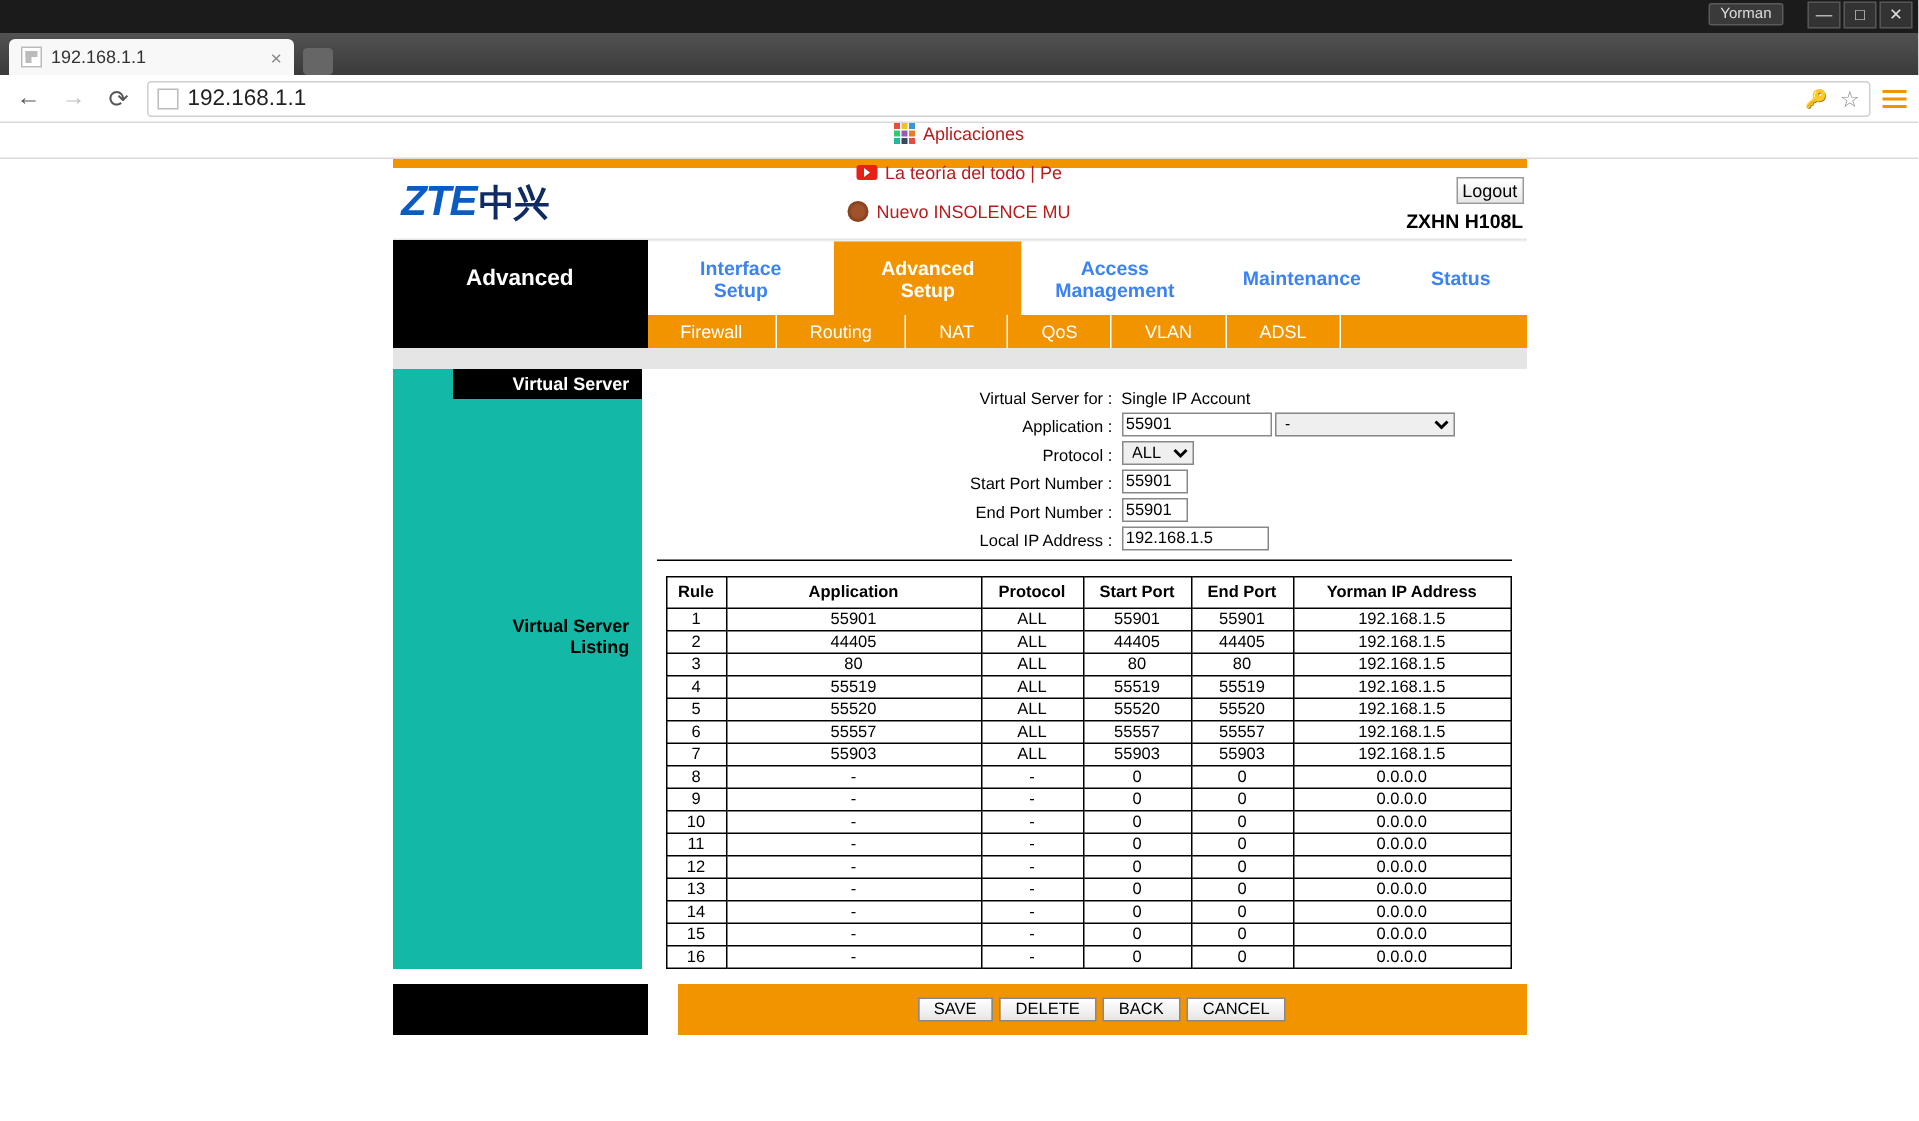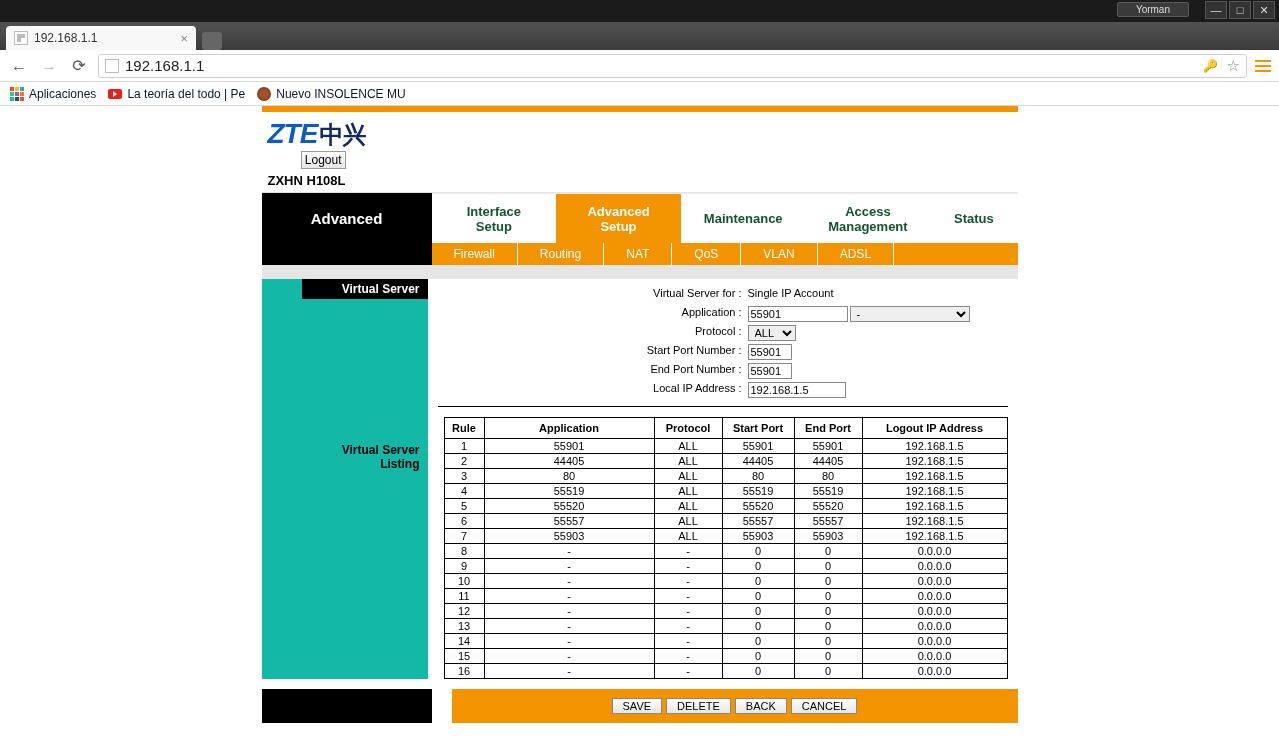--- a/index.html
+++ b/index.html
@@ -1,73 +1,73 @@
 <!DOCTYPE html>
 <html><head>
 <meta charset="utf-8">
 <style>
   * { box-sizing: border-box; }
   html, body { margin:0; padding:0; font-family: Arial, Helvetica, sans-serif; background:#fff; font-size:12px; }
   
   .titlebar { background:#1b1b1b; height:22px; width:100%; position:relative; }
-  .titlebar .user-badge { position:absolute; right:90px; top:2px; background:#3a3a3a; border:1px solid #5a5a5a; color:#ddd; font-size:10px; padding:1px 18px; border-radius:2px; }
+  .titlebar .user-badge { position:absolute; right:90px; top:2px; background:#3a3a3a; border:1px solid #5a5a5a; color:#ddd; font-size:10px; padding:1px 7px; border-radius:2px; }
   .titlebar .win-ctrls { position:absolute; right:4px; top:1px; display:flex; gap:2px; }
   .titlebar .win-ctrls div { width:22px; height:18px; background:#333; border:1px solid #555; color:#ddd; text-align:center; font-size:11px; line-height:16px; }
   .tabstrip { background:linear-gradient(#525252,#3a3a3a); height:28px; display:flex; align-items:flex-end; padding:0 6px; }
   .tab { background:#f8f8f8; border-radius:4px 4px 0 0; height:24px; min-width:190px; display:flex; align-items:center; padding:0 8px; font-size:12px; color:#333; position:relative; }
   .tab .favicon { width:14px; height:14px; border:1px solid #bbb; margin-right:6px; display:inline-block; background:#fff; position:relative; }
   .tab .favicon::after { content:""; position:absolute; left:2px; top:2px; width:4px; height:4px; border-left:4px solid #bbb; border-top:4px solid #bbb; }
   .tab .close { margin-left:auto; color:#888; font-size:13px; }
   .newtab { width:20px; height:18px; margin-left:6px; background:#666; border-radius:3px; }
   .addr-row { height:32px; display:flex; align-items:center; gap:8px; padding:0 8px; border-bottom:1px solid #d9d9d9; }
   .nav-btn { width:22px; height:22px; display:flex; align-items:center; justify-content:center; color:#555; font-size:16px; cursor:pointer; }
   .nav-btn.disabled { color:#bfbfbf; }
   .addr-box { flex:1; height:24px; border:1px solid #cfcfcf; border-radius:3px; display:flex; align-items:center; padding:0 6px; }
   .addr-box .globe { width:14px;height:14px; border:1px solid #bbb; background:#fff; margin-right:6px; }
   .addr-text { font-size:15px; color:#222; }
   .addr-right { margin-left:auto; display:flex; gap:8px; align-items:center; }
   .star { color:#888; font-size:15px; }
   .menu-lines { width:16px; display:flex; flex-direction:column; gap:3px; }
   .menu-lines span { height:2px; background:#f29400; display:block; }
-  .bm-row { height:24px; display:flex; align-items:center; gap:12px; padding:0 10px; border-bottom:1px solid #d9d9d9; font-size:12px; color:#0f172a; }
+  .bm-row { height:24px; display:flex; align-items:center; gap:12px; padding:0 10px; border-bottom:1px solid #d9d9d9; font-size:12px; color:#b91c1c;flex-direction:column; }
   .bm-item { display:flex; align-items:center; gap:5px; cursor:pointer; }
   .apps-ico { display:grid; grid-template-columns:repeat(3,4px); grid-template-rows:repeat(3,4px); gap:1px; }
   .apps-ico span { background:#e74c3c;}
   .apps-ico span:nth-child(2){background:#f1c40f;} .apps-ico span:nth-child(3){background:#3498db;}
   .apps-ico span:nth-child(4){background:#2ecc71;} .apps-ico span:nth-child(5){background:#9b59b6;} .apps-ico span:nth-child(6){background:#e67e22;}
   .apps-ico span:nth-child(7){background:#1abc9c;} .apps-ico span:nth-child(8){background:#34495e;} .apps-ico span:nth-child(9){background:#e74c3c;}
   .yt-ico { width:14px; height:10px; background:#e62117; border-radius:2px; position:relative; }
   .yt-ico::after{content:"";position:absolute;left:5px;top:2px;border-left:4px solid #fff;border-top:3px solid transparent;border-bottom:3px solid transparent;}
   .bug-ico { width:14px;height:14px;background:radial-gradient(circle,#a0522d 40%,#5b2a00 100%);border-radius:50%; }
 
   
   .page { width:756px; margin:0 auto; }
   .orange-bar { height:6px; background:#f29400; }
-  .header { background:#fff; display:flex; justify-content:space-between; align-items:flex-start; padding:6px 2px 4px 6px; border-bottom:1px solid #e5e5e5;flex-direction:column;}
+  .header { background:#fff; display:flex; justify-content:space-between; align-items:flex-start; padding:6px 2px 4px 6px; border-bottom:1px solid #e5e5e5;}
   .logo { font-weight:900; font-style:italic; font-size:28px; color:#0b5cc2; letter-spacing:-1px; display:flex; align-items:baseline;}
   .logo .cjk { font-style:normal; font-size:24px; color:#102a63; font-weight:900; margin-left:2px;}
   .header-right { text-align:right; }
   .logout-btn { border:1px solid #999; background:linear-gradient(#fff,#e6e6e6); padding:1px 3px; font-size:12px; cursor:pointer; }
   .model { font-weight:bold; font-size:13px; margin-top:4px; }
   .topnav { display:flex; height:50px; }
   .topnav .main { background:#000; color:#fff; font-weight:bold; font-size:15px; width:170px; display:flex; align-items:center; justify-content:center; }
-  .topnav .item { flex:1; background:#fff; color:#14532d; font-weight:bold; font-size:13px; display:flex; align-items:center; justify-content:center; text-align:center; white-space:pre-line; border-top:1px solid #eee; cursor:pointer;}
+  .topnav .item { flex:1; background:#fff; color:#3b82f6; font-weight:bold; font-size:13px; display:flex; align-items:center; justify-content:center; text-align:center; white-space:pre-line; border-top:1px solid #eee; cursor:pointer;}
   .topnav .item.active { background:#f29400; color:#fff; }
   .topnav .item.last { flex:0.7;text-align:center; }
   .subnav-wrap { display:flex; }
   .subnav-left { width:170px; background:#000; }
   .subnav { flex:1; background:#f29400; height:22px; display:flex; }
   .subnav .sitem { color:#fff; font-size:12px; padding:0 22px; line-height:22px; border-right:1px solid #fff; cursor:pointer; }
   .gap-gray { background:#e5e5e5; height:14px; }
   .content { display:flex; }
   .side { width:170px; background:#14b8a6;padding-left:40px; }
   .side .sec-head { background:#000; color:#fff; font-weight:bold; font-size:12px; padding:3px 8px; text-align:right; }
   .side .sec-label { font-weight:bold; font-size:12px; text-align:right; padding:4px 8px 0 0; color:#000;}
   .main-area { flex:1; background:#fff; padding:8px 10px 0 10px; }
-  .form-row { display:flex; align-items:flex-start; height:18px; font-size:11px; margin-bottom:1px;}
+  .form-row { display:flex; align-items:flex-end; height:18px; font-size:11px; margin-bottom:1px;}
   .form-row .lbl { width:310px; text-align:right; padding-right:6px; }
   .form-row .val input, .form-row .val select { font-size:11px; height:16px; border:1px solid #888; padding:0 2px; font-family:inherit;}
   .listing-line { border-top:1px solid #000; margin:6px 0 10px 0;}
   table.rules { border-collapse:collapse; width:564px; margin-left:6px; font-size:11px; }
   table.rules th, table.rules td { border:1px solid #000; text-align:center; padding:1px 4px; font-weight:normal;}
   table.rules th { font-weight:bold; padding:4px;}
   .footer { display:flex; height:34px; margin-top:10px;}
   .footer .fside { width:170px; background:#000; }
   .footer .factions { flex:1; background:#f29400; display:flex; align-items:center; justify-content:center; gap:4px;margin-left:20px;}
   .footer button { border:1px solid #888; background:linear-gradient(#fff,#e6e6e6); font-size:11px; padding:1px 10px; cursor:pointer; }
@@ -149,23 +149,23 @@
       <div class="model">ZXHN H108L</div>
     </div>
   </div>
 
   <div class="topnav">
     <div class="main">Advanced</div>
     <div class="item">Interface
 Setup</div>
     <div class="item active">Advanced
 Setup</div>
-    <div class="item">Maintenance</div>
     <div class="item">Access
 Management</div>
+    <div class="item">Maintenance</div>
     <div class="item last">Status</div>
   </div>
 
   <div class="subnav-wrap">
     <div class="subnav-left"></div>
     <div class="subnav">
       <div class="sitem">Firewall</div>
       <div class="sitem">Routing</div>
       <div class="sitem">NAT</div>
       <div class="sitem">QoS</div>
@@ -215,21 +215,21 @@
       <div class="listing-line"></div>
 
       <table class="rules">
         <thead>
           <tr>
             <th style="width:40px">Rule</th>
             <th style="width:170px">Application</th>
             <th style="width:68px">Protocol</th>
             <th style="width:72px">Start Port</th>
             <th style="width:68px">End Port</th>
-            <th>Logout IP Address</th>
+            <th>Yorman IP Address</th>
           </tr>
         </thead>
         <tbody id="rules-body">
             <tr>
               <td>1</td>
               <td>55901</td>
               <td>ALL</td>
               <td>55901</td>
               <td>55901</td>
               <td>192.168.1.5</td>

